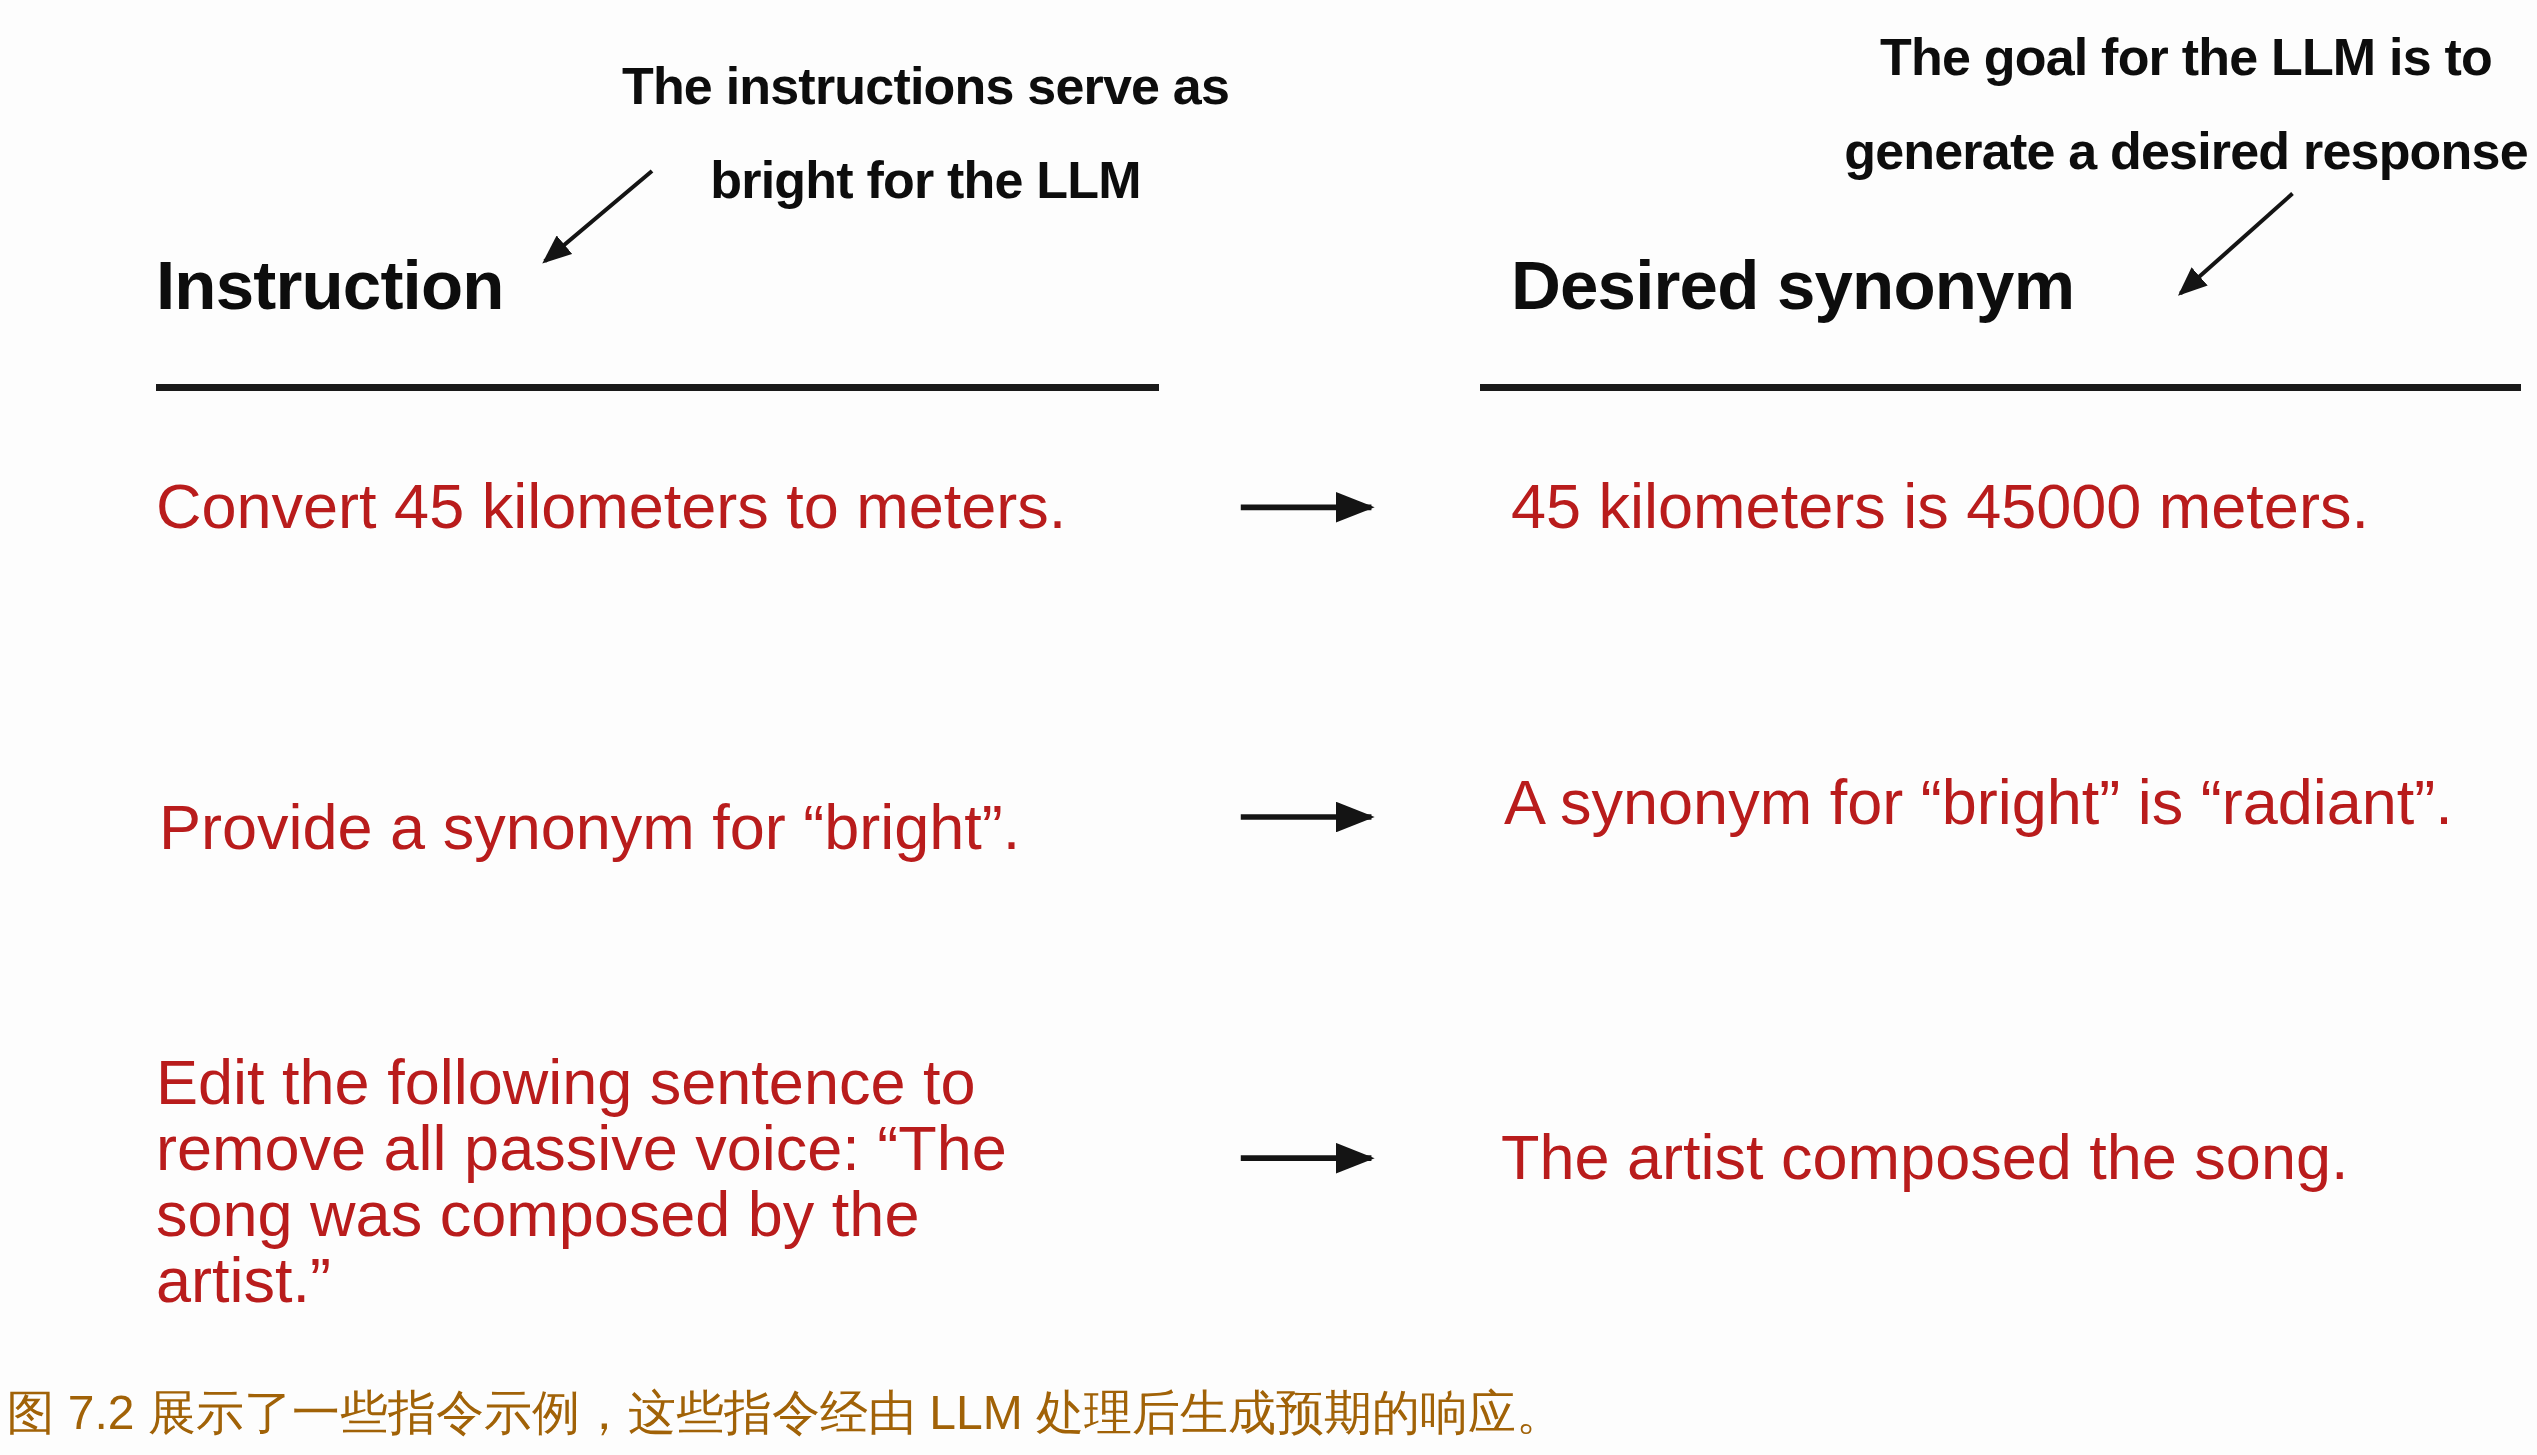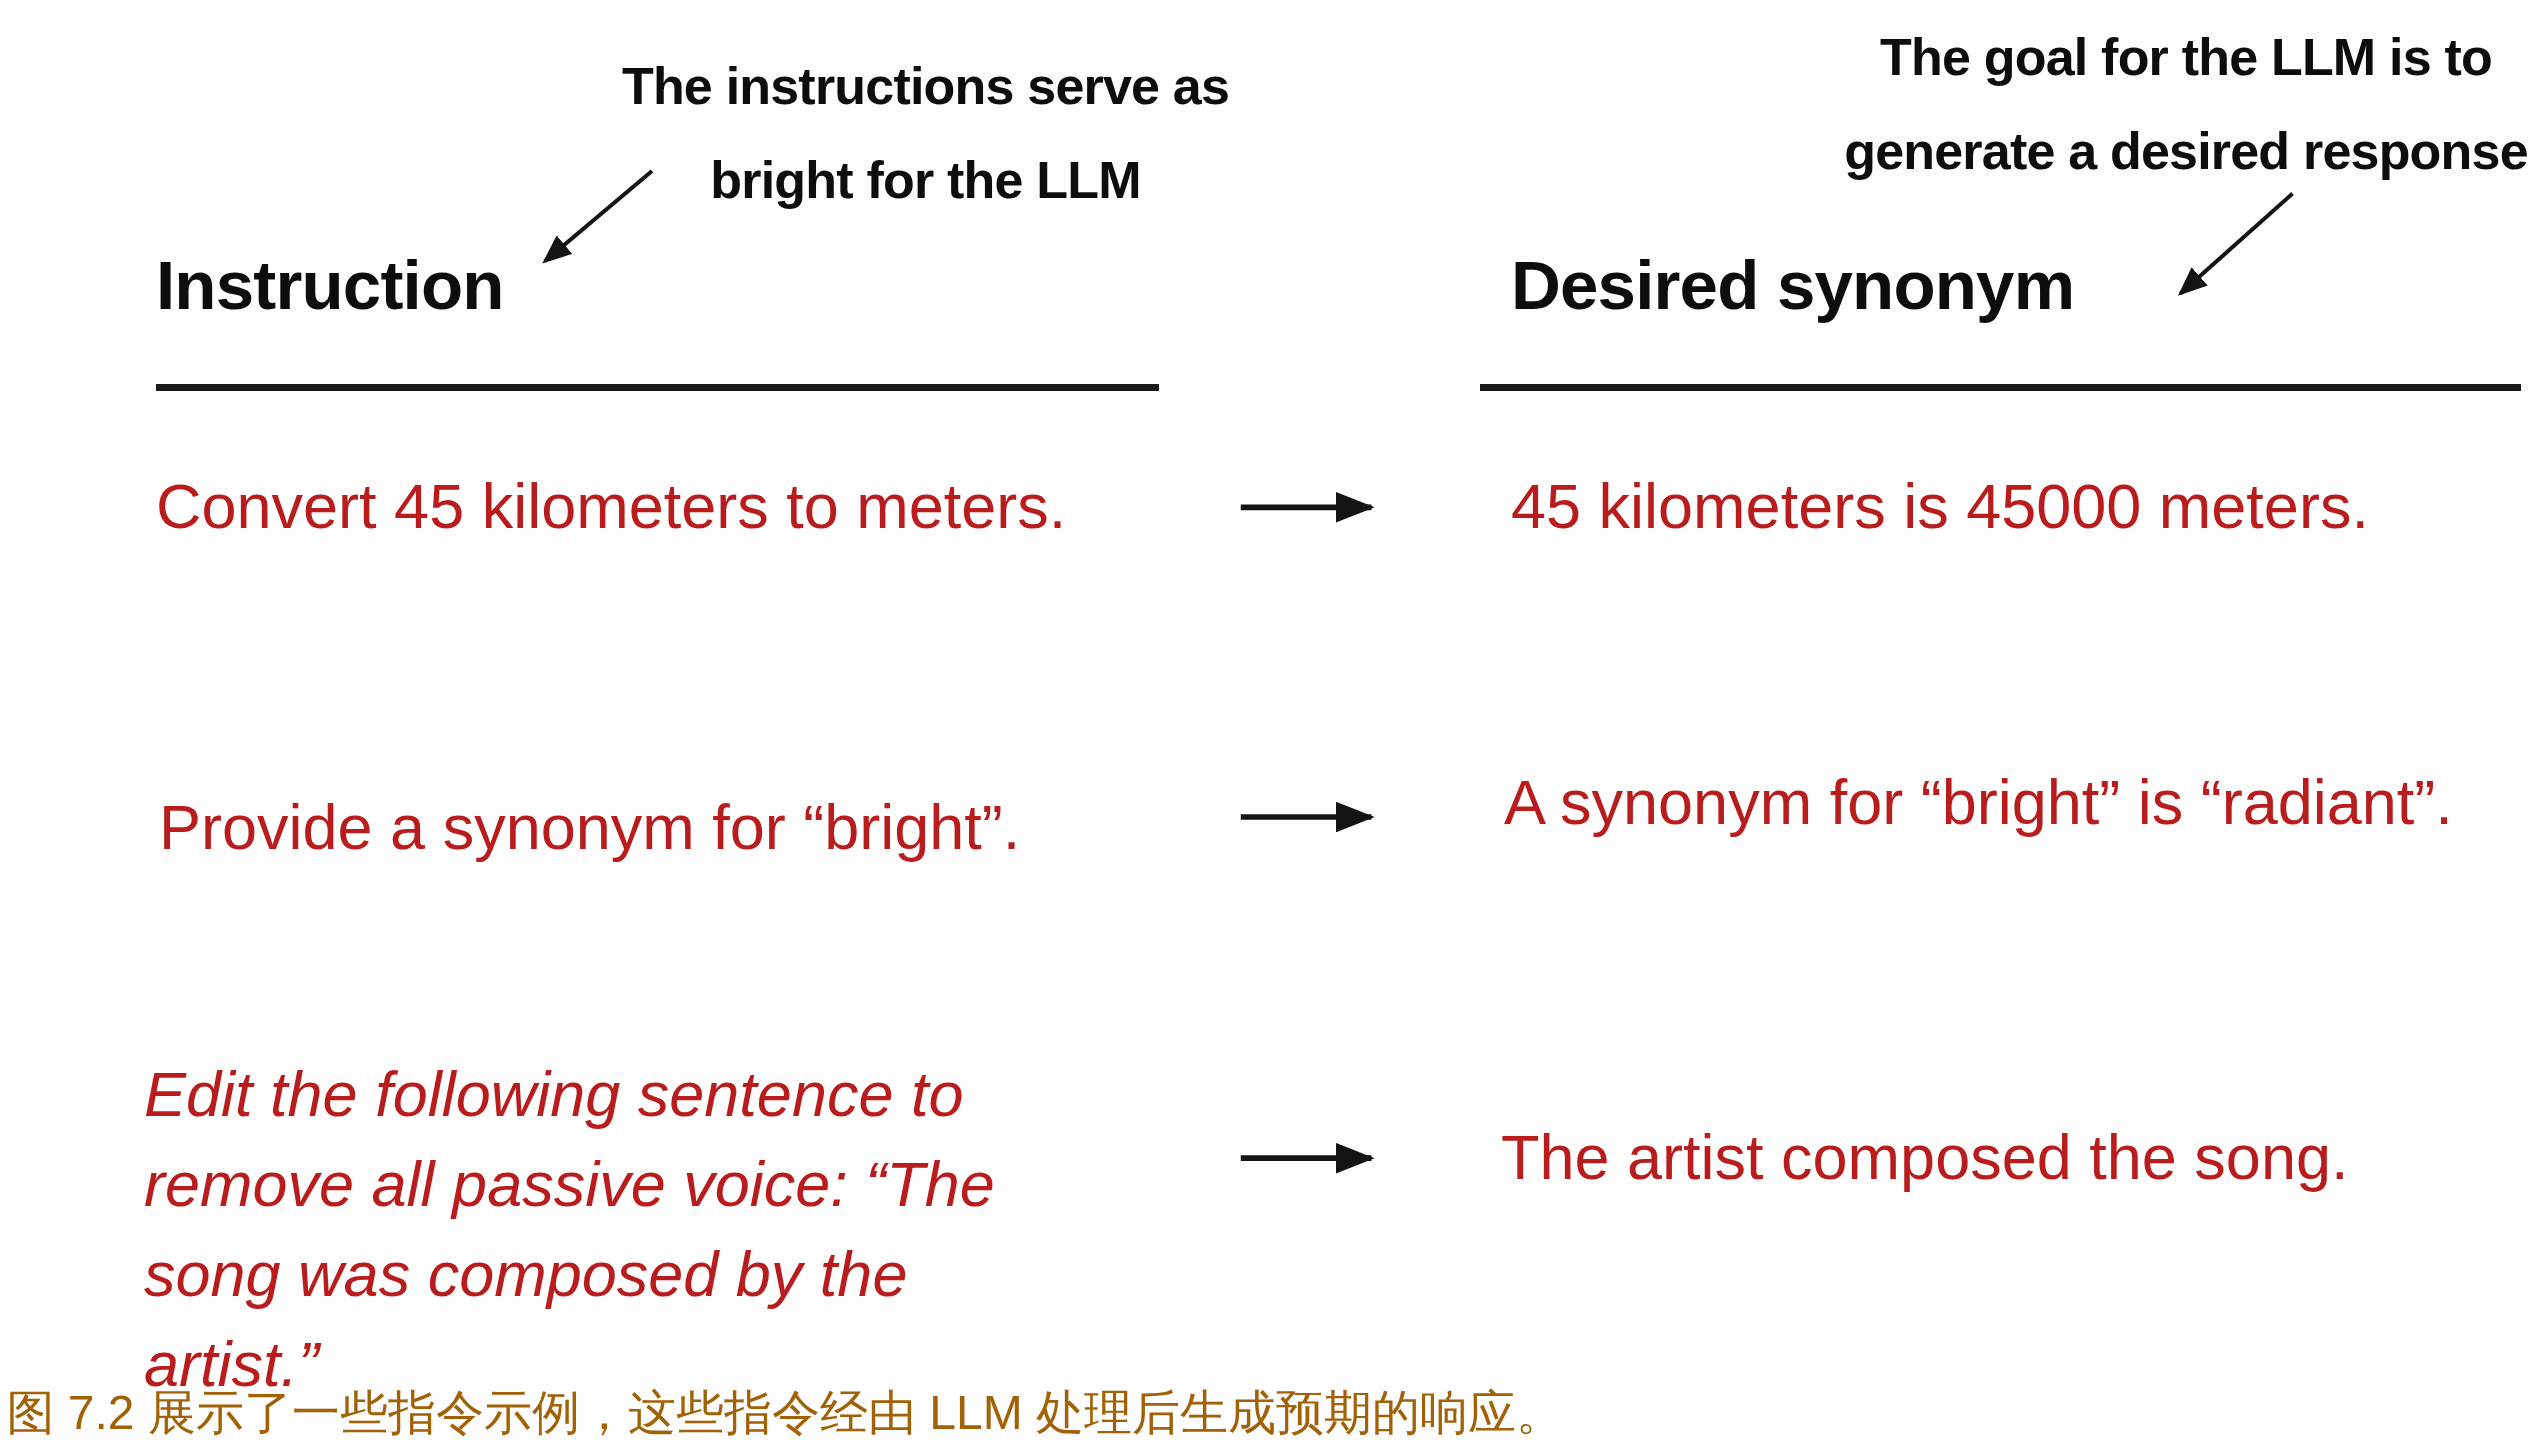--- a/index.html
+++ b/index.html
@@ -58,21 +58,21 @@
   .cell {
     position: absolute;
     font-size: 63px;
     line-height: 68px;
     color: #b91c1c;
   }
   .r1-instr { left: 156px;  top: 472px;  white-space: nowrap; }
   .r1-resp  { left: 1511px; top: 472px;  white-space: nowrap; }
   .r2-instr { left: 159px;  top: 773px;  white-space: nowrap; margin-top: 20px; }
   .r2-resp  { left: 1504px; top: 768px;  white-space: nowrap; }
-  .r3-instr { left: 144px;  top: 1049px; width: 879px; line-height: 90px; font-style: italic; }
+  .r3-instr { left: 156px;  top: 1049px; width: 879px; line-height: 66px; }
   .r3-resp  { left: 1501px; top: 1123px; white-space: nowrap; }
   .caption {
     position: absolute;
     left: 6.5px;
     top: 1381px;
     font-size: 48px;
     line-height: 63px;
     white-space: nowrap;
   }
 </style>

